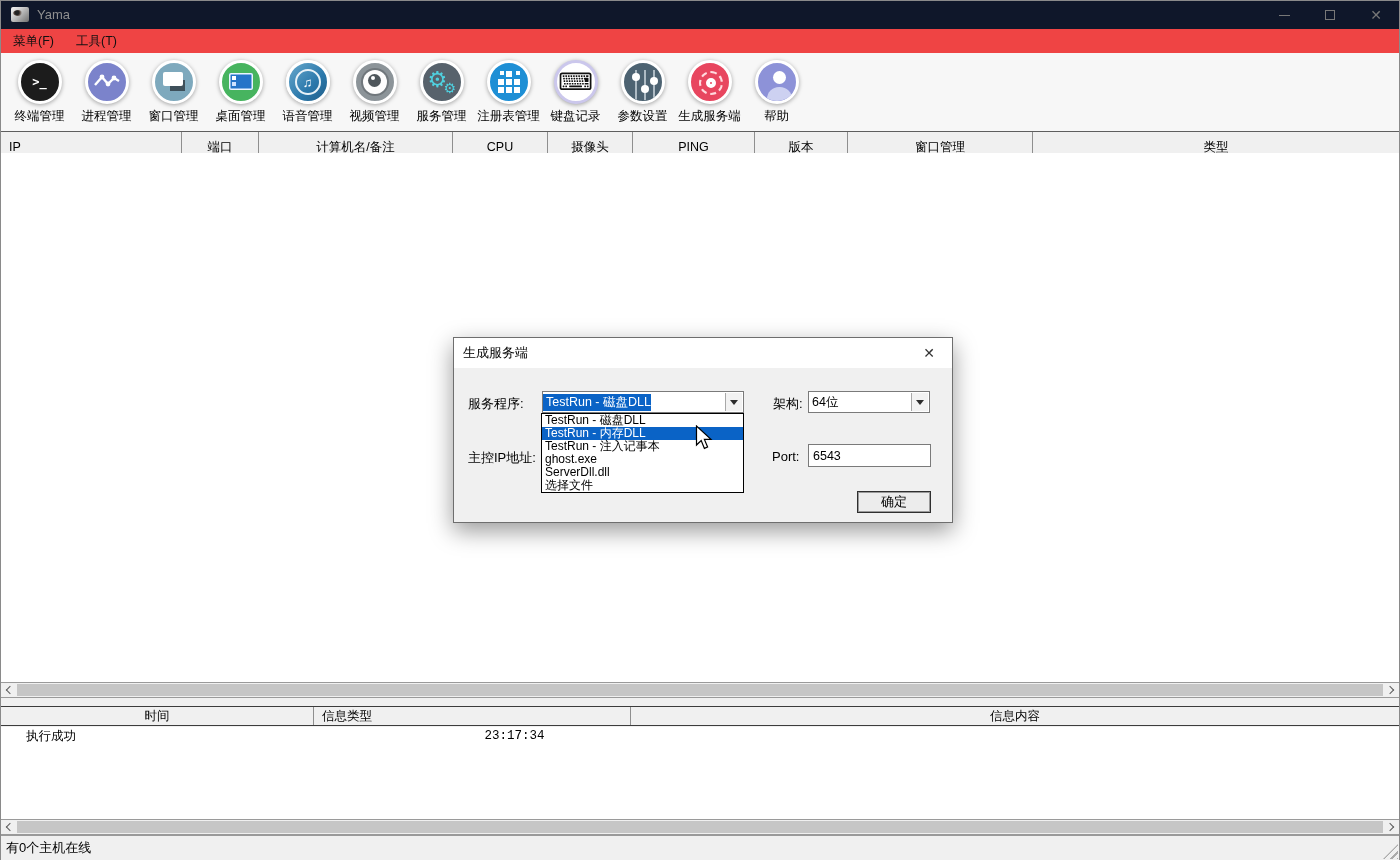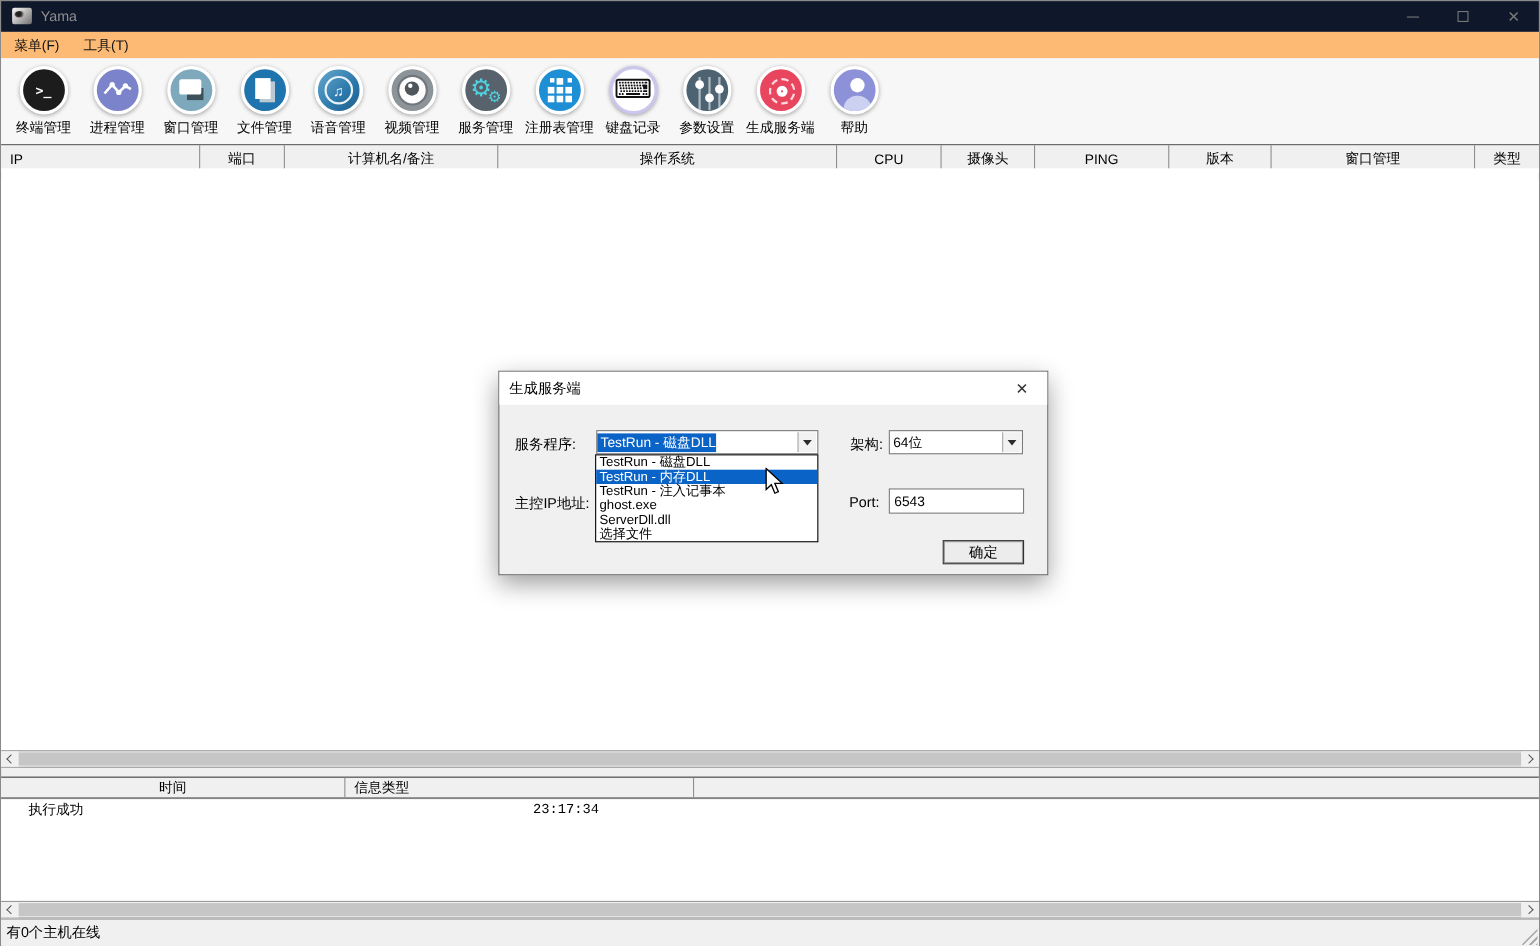--- a/index.html
+++ b/index.html
@@ -15,21 +15,21 @@
   .app-icon::after { content:""; position:absolute; left:2px; top:3px; width:10px; height:6px;
               border-radius:50%; background:radial-gradient(circle at 40% 45%, #222 0 2px, #5a4a42 3px, transparent 5px); }
   .win-title { position:absolute; left:36px; top:6px; font-size:13px; color:#8f8f8f; }
   .win-controls { position:absolute; right:0; top:0; height:28px; display:flex; }
   .win-btn { width:46px; height:28px; display:flex; align-items:center; justify-content:center; color:#666; }
   .glyph-min { width:11px; height:1px; background:#777; display:block; }
   .glyph-max { width:10px; height:10px; border:1px solid #777; display:block; }
   .glyph-close { font-size:14px; color:#777; line-height:1; }
 
   
-  .menubar { position:absolute; left:0; top:28px; width:100%; height:24px; background:#fdba74; display:flex; align-items:center; }
+  .menubar { position:absolute; left:0; top:28px; width:100%; height:24px; background:#ef4444; display:flex; align-items:center; }
   .menu-item { font-size:12.5px; color:#111; padding:0 10px; margin-left:2px; }
 
   
   .toolbar { position:absolute; left:0; top:52px; width:100%; height:78px; background:#f7f7f7; display:flex; align-items:flex-start; padding-left:5px; }
   .tb-item { width:67px; display:flex; flex-direction:column; align-items:center; padding-top:7px; }
   .tb-icon { width:44px; height:44px; border-radius:50%; border:3px solid #fff; box-shadow:0 1px 4px rgba(0,0,0,.35);
              position:relative; display:flex; align-items:center; justify-content:center; overflow:hidden; }
   .tb-label { font-size:12.5px; color:#000; margin-top:4px; white-space:nowrap; }
 
   .ic-terminal { background:#1c1c1c; }
@@ -78,21 +78,21 @@
   .ic-generate { background:#e8465f; }
   .ic-generate .outer { position:absolute; left:8px; top:8px; width:24px; height:24px; border:2px dashed #ffd9de; border-radius:50%; }
   .ic-generate .inner { position:absolute; left:15px; top:15px; width:10px; height:10px; border:4px solid #fff; border-radius:50%; }
 
   .ic-help { background:#8d92d8; }
   .ic-help .head { position:absolute; left:15px; top:8px; width:13px; height:13px; background:#fff; border-radius:50%; }
   .ic-help .body { position:absolute; left:9px; top:24px; width:25px; height:16px; background:#cdd1f1; border-radius:12px 12px 0 0; }
 
   
   .lv-header { position:absolute; left:0; top:130px; width:100%; height:32px; display:flex;
-               background:#f0f0f0; border-top:1px solid #5e5e5e; border-bottom:6px solid #ef4444; }
+               background:#f0f0f0; border-top:1px solid #5e5e5e; border-bottom:1px solid #ef4444; }
   .lv-header .cell { height:100%; border-right:1px solid #8f8f8f; font-size:12.5px; color:#000;
                      display:flex; align-items:center; justify-content:center; }
   .lv-header .cell.left { justify-content:flex-start; padding-left:8px; }
   .main-area { position:absolute; left:0; top:152px; width:100%; height:529px; background:#fff; }
 
   
   .hscroll { position:absolute; left:0; width:100%; height:16px; background:#f0f0f0; border-top:1px solid #9a9a9a; border-bottom:1px solid #9a9a9a; }
   .hs-arrow { position:absolute; top:0; width:16px; height:100%; display:flex; align-items:center; justify-content:center; background:#f0f0f0; }
   .hs-arrow.left { left:0; } .hs-arrow.right { right:0; }
   .chev { width:6px; height:6px; border-left:1.6px solid #5a5a5a; border-bottom:1.6px solid #5a5a5a; display:block; }
@@ -185,25 +185,26 @@
       <span class="tb-label">进程管理</span>
     </div>
     <div class="tb-item">
       <div class="tb-icon ic-window">
           <i class="w-back"></i>
           <i class="w-front"></i>
         </div>
       <span class="tb-label">窗口管理</span>
     </div>
     <div class="tb-item">
-      <div class="tb-icon ic-file">
-          <i class="f-back"></i>
-          <i class="f-front"></i>
-        </div>
-      <span class="tb-label">文件管理</span>
+      <div class="tb-icon ic-desktop">
+          <i class="d-mon"></i>
+          <i class="d-sq1"></i>
+          <i class="d-sq2"></i>
+        </div>
+      <span class="tb-label">桌面管理</span>
     </div>
     <div class="tb-item">
       <div class="tb-icon ic-voice">
           <span class="v-ring">
             <span class="v-note">♫</span>
           </span>
         </div>
       <span class="tb-label">语音管理</span>
     </div>
     <div class="tb-item">
@@ -268,21 +269,20 @@
           <i class="body"></i>
         </div>
       <span class="tb-label">帮助</span>
     </div>
   </div>
 
   <div class="lv-header">
     <div class="cell left" style="width:181px;">IP</div>
     <div class="cell" style="width:77px;">端口</div>
     <div class="cell" style="width:194px;">计算机名/备注</div>
-    <div class="cell" style="width:308px;">操作系统</div>
     <div class="cell" style="width:95px;">CPU</div>
     <div class="cell" style="width:85px;">摄像头</div>
     <div class="cell" style="width:122px;text-align:center;">PING</div>
     <div class="cell" style="width:93px;">版本</div>
     <div class="cell" style="width:185px;">窗口管理</div>
     <div class="cell" style="flex:1; border-right:none;">类型</div>
   </div>
 
   <div class="main-area"></div>
 
@@ -292,20 +292,21 @@
       </div>
     <div class="hs-thumb"></div>
     <div class="hs-arrow right">
         <i class="chev r"></i>
       </div>
   </div>
 
   <div class="msg-header">
     <div class="cell" style="width:313px;">时间</div>
     <div class="cell left" style="width:317px;">信息类型</div>
+    <div class="cell" style="flex:1; border-right:none;">信息内容</div>
   </div>
   <div class="msg-area">
     <div class="msg-row">
       <div class="cell left" style="width:317px;">执行成功</div>
       <div class="cell" style="width:313px;font-family:Liberation Mono, monospace;">23:17:34</div>
     </div>
   </div>
 
   <div class="hscroll" style="top:818px;">
     <div class="hs-arrow left">

